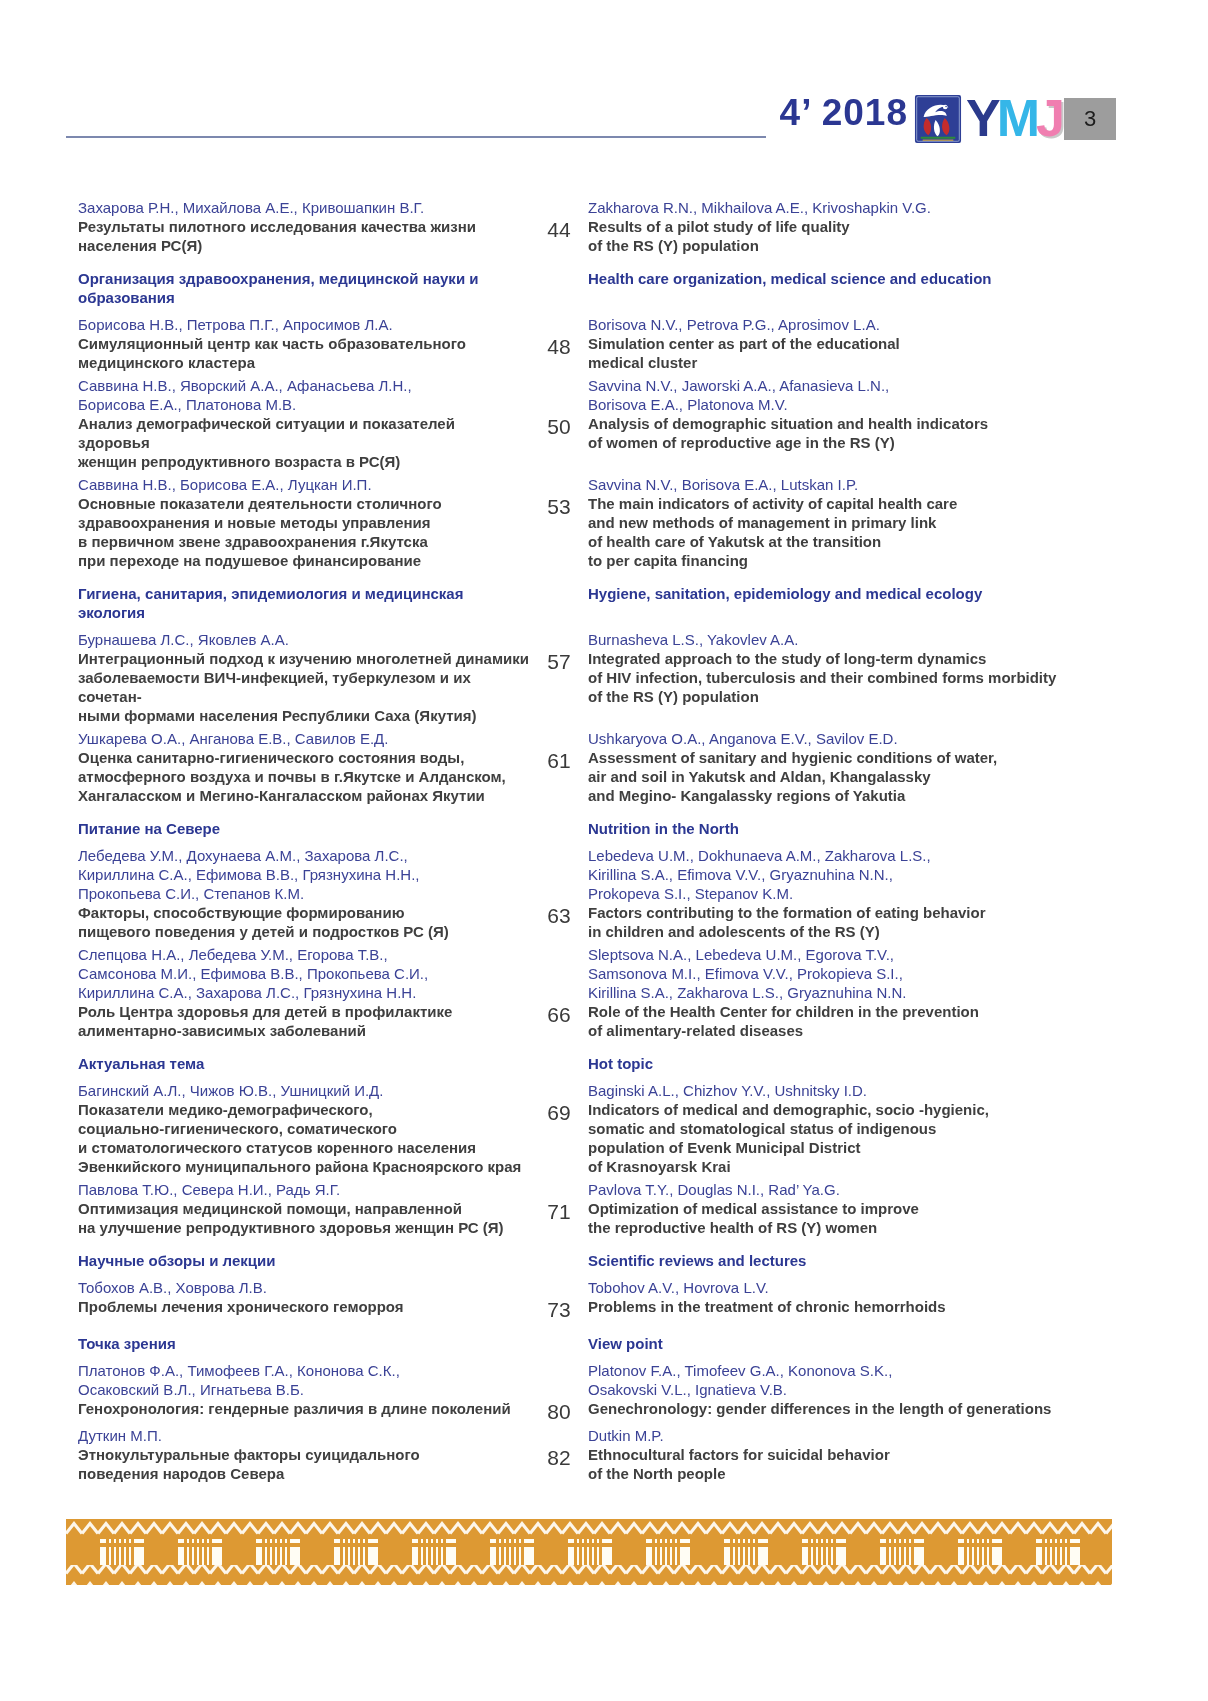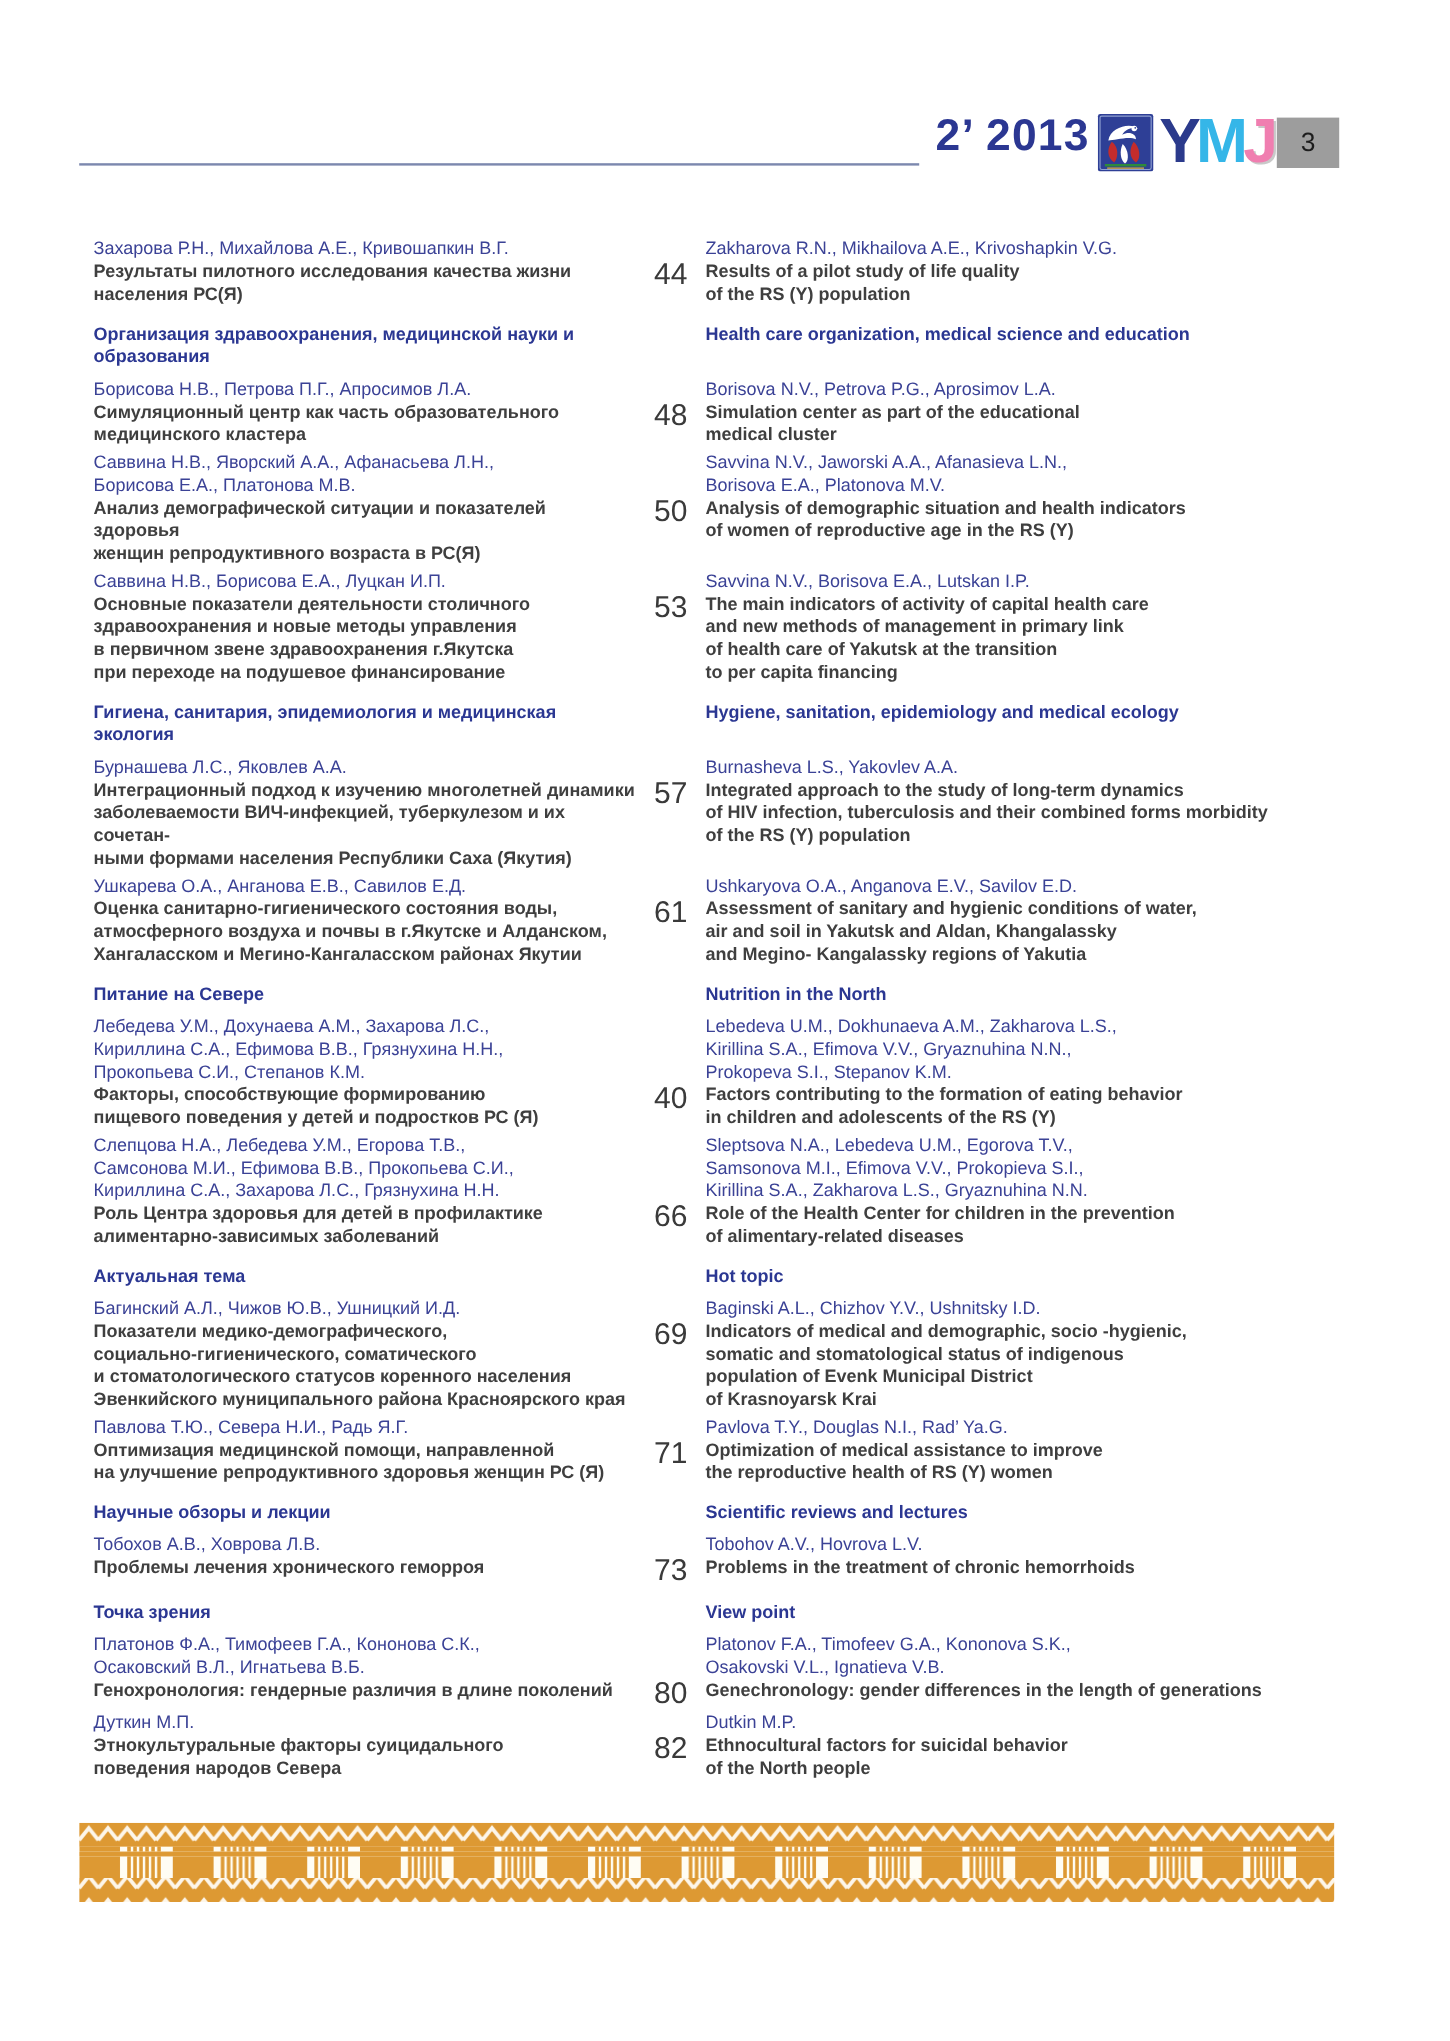--- a/index.html
+++ b/index.html
@@ -40,34 +40,34 @@
   .toc {
     position: absolute; left: 78px; top: 198px; width: 1058px;
     font-size: 15px; line-height: 19px;
   }
   .row { display: grid; grid-template-columns: 452px 58px 548px; margin-bottom: 4px; }
   .cell.ru { text-align: left; }
   .cell.en { text-align: left; }
   .authors { color: #3b4296; white-space: pre-line; }
   .title   { color: #3f3f3f; white-space: pre-line; font-weight: bold; }
   .cell.num { display: flex; flex-direction: column; align-items: center; }
-  .pagenum { font-size: 25px; line-height: 21px; color: #3a3a3a; }
+  .pagenum { font-size: 21px; line-height: 21px; color: #3a3a3a; }
   .section-row { margin: 14px 0 8px 0; }
   .section-row .heading { font-weight: bold; color: #2b3792; white-space: pre-line; }
 
   
   .ornament { position: absolute; left: 66px; top: 1519px; width: 1046px; height: 66px; }
 </style>
 </head>
 <body>
 
 <div class="page">
 
   <div class="header-rule"></div>
-  <div class="issue-label">2’ 2013</div>
+  <div class="issue-label">4’ 2018</div>
 
   <div class="logo">
     <svg class="emblem" viewBox="0 0 48 50">
       <rect width="48" height="50" rx="2" fill="#2e3f96"></rect>
       <rect x="1.8" y="1.8" width="44.4" height="46.4" rx="1.5" fill="none" stroke="#8fa0d0" stroke-width="1"></rect>
       <path d="M9,23 C11,11 29,7 35,13 C30,11 24,13 21,18 C27,15 33,17 33,22 C27,19 14,23 9,23 Z" fill="#ffffff"></path>
       <circle cx="31.5" cy="12.5" r="2.4" fill="#ffffff"></circle>
       <circle cx="32.4" cy="12" r="0.8" fill="#2e3f96"></circle>
       <path d="M12,24 C7.5,30 8,38 14,42 C18,38 18,28 12,24 Z" fill="#c42c2c"></path>
       <path d="M31,24 C27,30 27,38 33,42 C38,38 36,28 31,24 Z" fill="#c42c2c"></path>
@@ -219,21 +219,21 @@
     <div class="row entry">
       <div class="cell ru">
         <div class="authors">Лебедева У.М., Дохунаева А.М., Захарова Л.С.,
 Кириллина С.А., Ефимова В.В., Грязнухина Н.Н.,
 Прокопьева С.И., Степанов К.М.</div>
         <div class="title">Факторы, способствующие формированию
 пищевого поведения у детей и подростков РС (Я)</div>
       </div>
       <div class="cell num">
         <div class="num-spacer" style="height: 59px;"></div>
-        <div class="pagenum">40</div>
+        <div class="pagenum">63</div>
       </div>
       <div class="cell en">
         <div class="authors">Lebedeva U.M., Dokhunaeva A.M., Zakharova L.S.,
 Kirillina S.A., Efimova V.V., Gryaznuhina N.N.,
 Prokopeva S.I., Stepanov K.M.</div>
         <div class="title">Factors contributing to the formation of eating behavior
 in children and adolescents of the RS (Y)</div>
       </div>
     </div>
 

